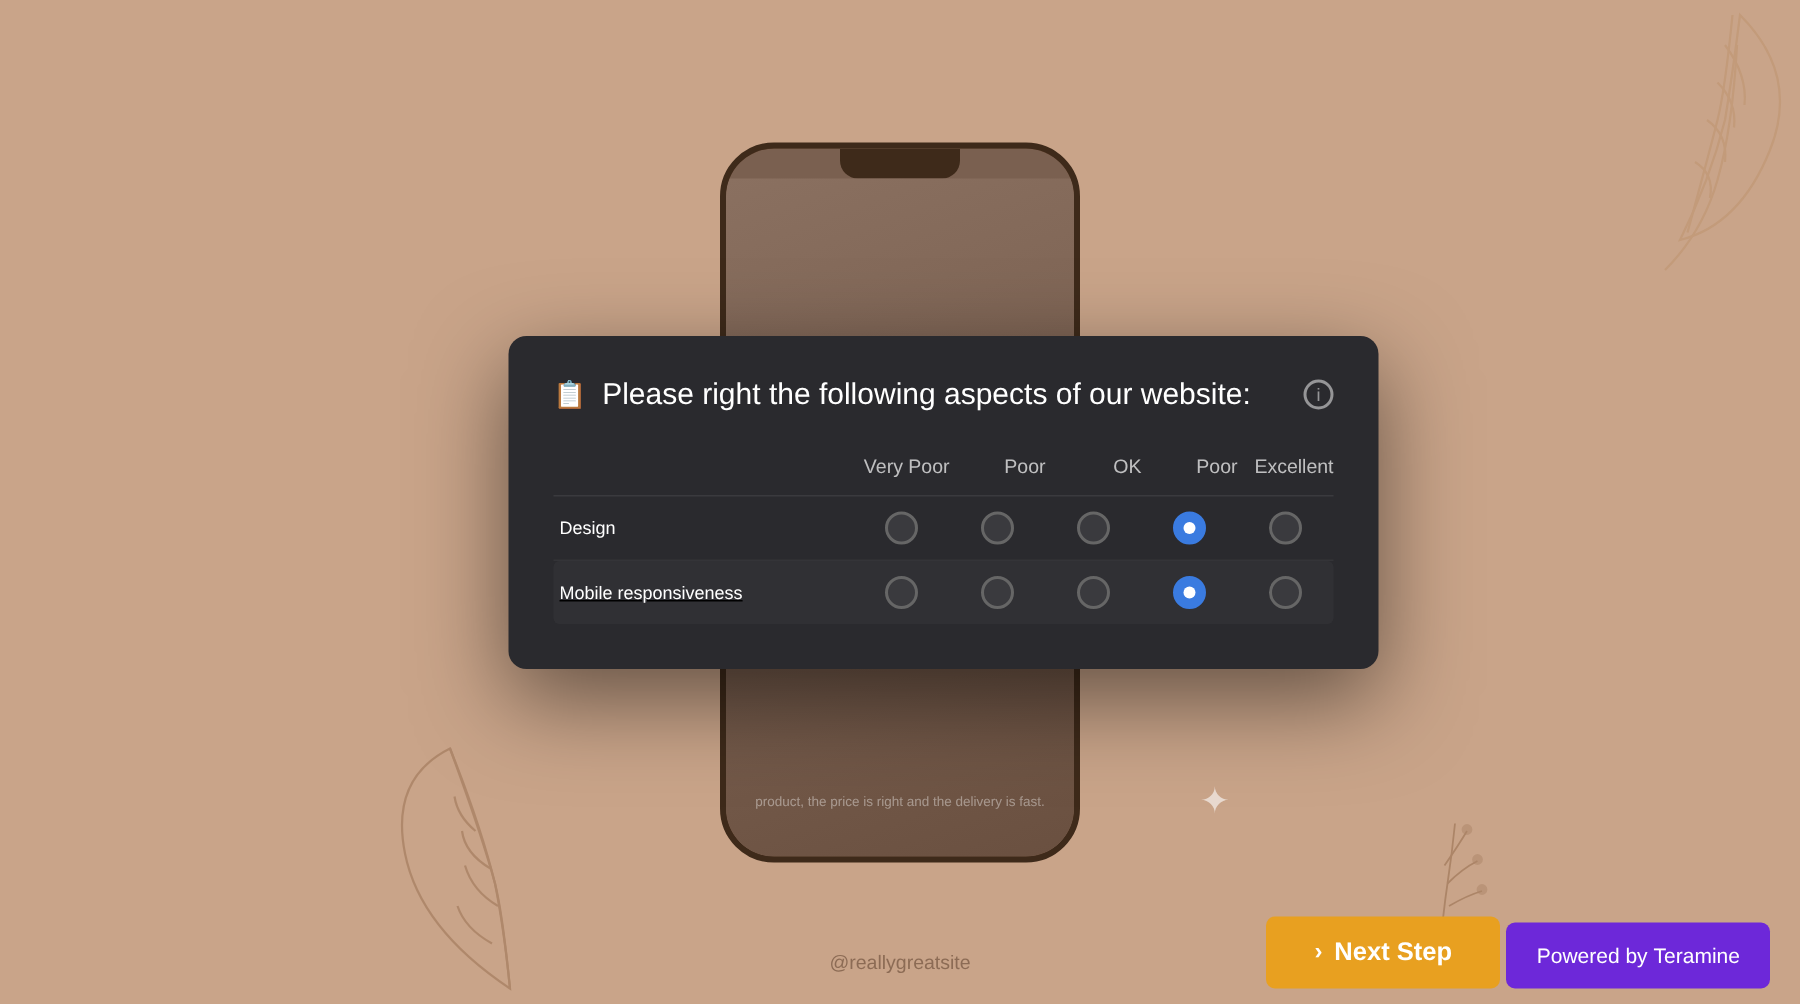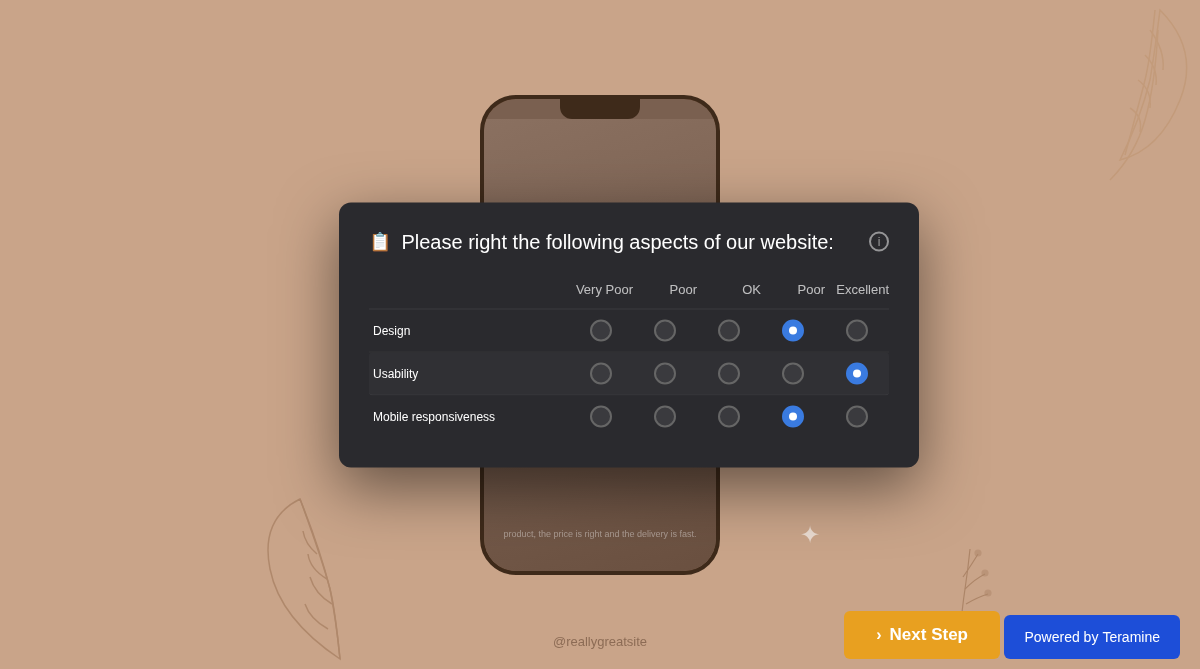--- a/index.html
+++ b/index.html
@@ -155,20 +155,21 @@
     .rating-row {
       display: grid;
       grid-template-columns: 200px repeat(5, 1fr);
       align-items: center;
       padding: 10px 0;
       border-bottom: 1px solid rgba(255,255,255,0.05);
     }
 
     .rating-row:last-child {
       border-bottom: none;
+      text-decoration: underline;
     }
 
     .rating-row:nth-child(odd) {
       background: rgba(255,255,255,0.03);
       border-radius: 4px;
     }
 
     .row-label {
       color: #ffffff;
       font-size: 12px;
@@ -235,21 +236,21 @@
     }
 
     .next-step-btn .arrow {
       font-size: 16px;
     }
 
     .powered-by {
       position: absolute;
       bottom: 10px;
       right: 20px;
-      background: #1d4ed8;
+      background: #6d28d9;
       color: white;
       border-radius: 6px;
       padding: 14px 20px;
       font-size: 14px;
       display: flex;
       align-items: center;
       gap: 0;
     }
 
     .powered-by span.bold {
@@ -356,38 +357,20 @@
           <div class="radio-btn"></div>
         </div>
       <div class="radio-cell">
           <div class="radio-btn selected"></div>
         </div>
       <div class="radio-cell">
           <div class="radio-btn"></div>
         </div>
     </div>
 
-    <div class="rating-row">
-      <div class="row-label">Usability</div>
-      <div class="radio-cell">
-          <div class="radio-btn"></div>
-        </div>
-      <div class="radio-cell">
-          <div class="radio-btn"></div>
-        </div>
-      <div class="radio-cell">
-          <div class="radio-btn"></div>
-        </div>
-      <div class="radio-cell">
-          <div class="radio-btn"></div>
-        </div>
-      <div class="radio-cell">
-          <div class="radio-btn selected"></div>
-        </div>
-    </div>
 
 
 
     <div class="rating-row">
       <div class="row-label">Mobile responsiveness</div>
       <div class="radio-cell">
           <div class="radio-btn"></div>
         </div>
       <div class="radio-cell">
           <div class="radio-btn"></div>

